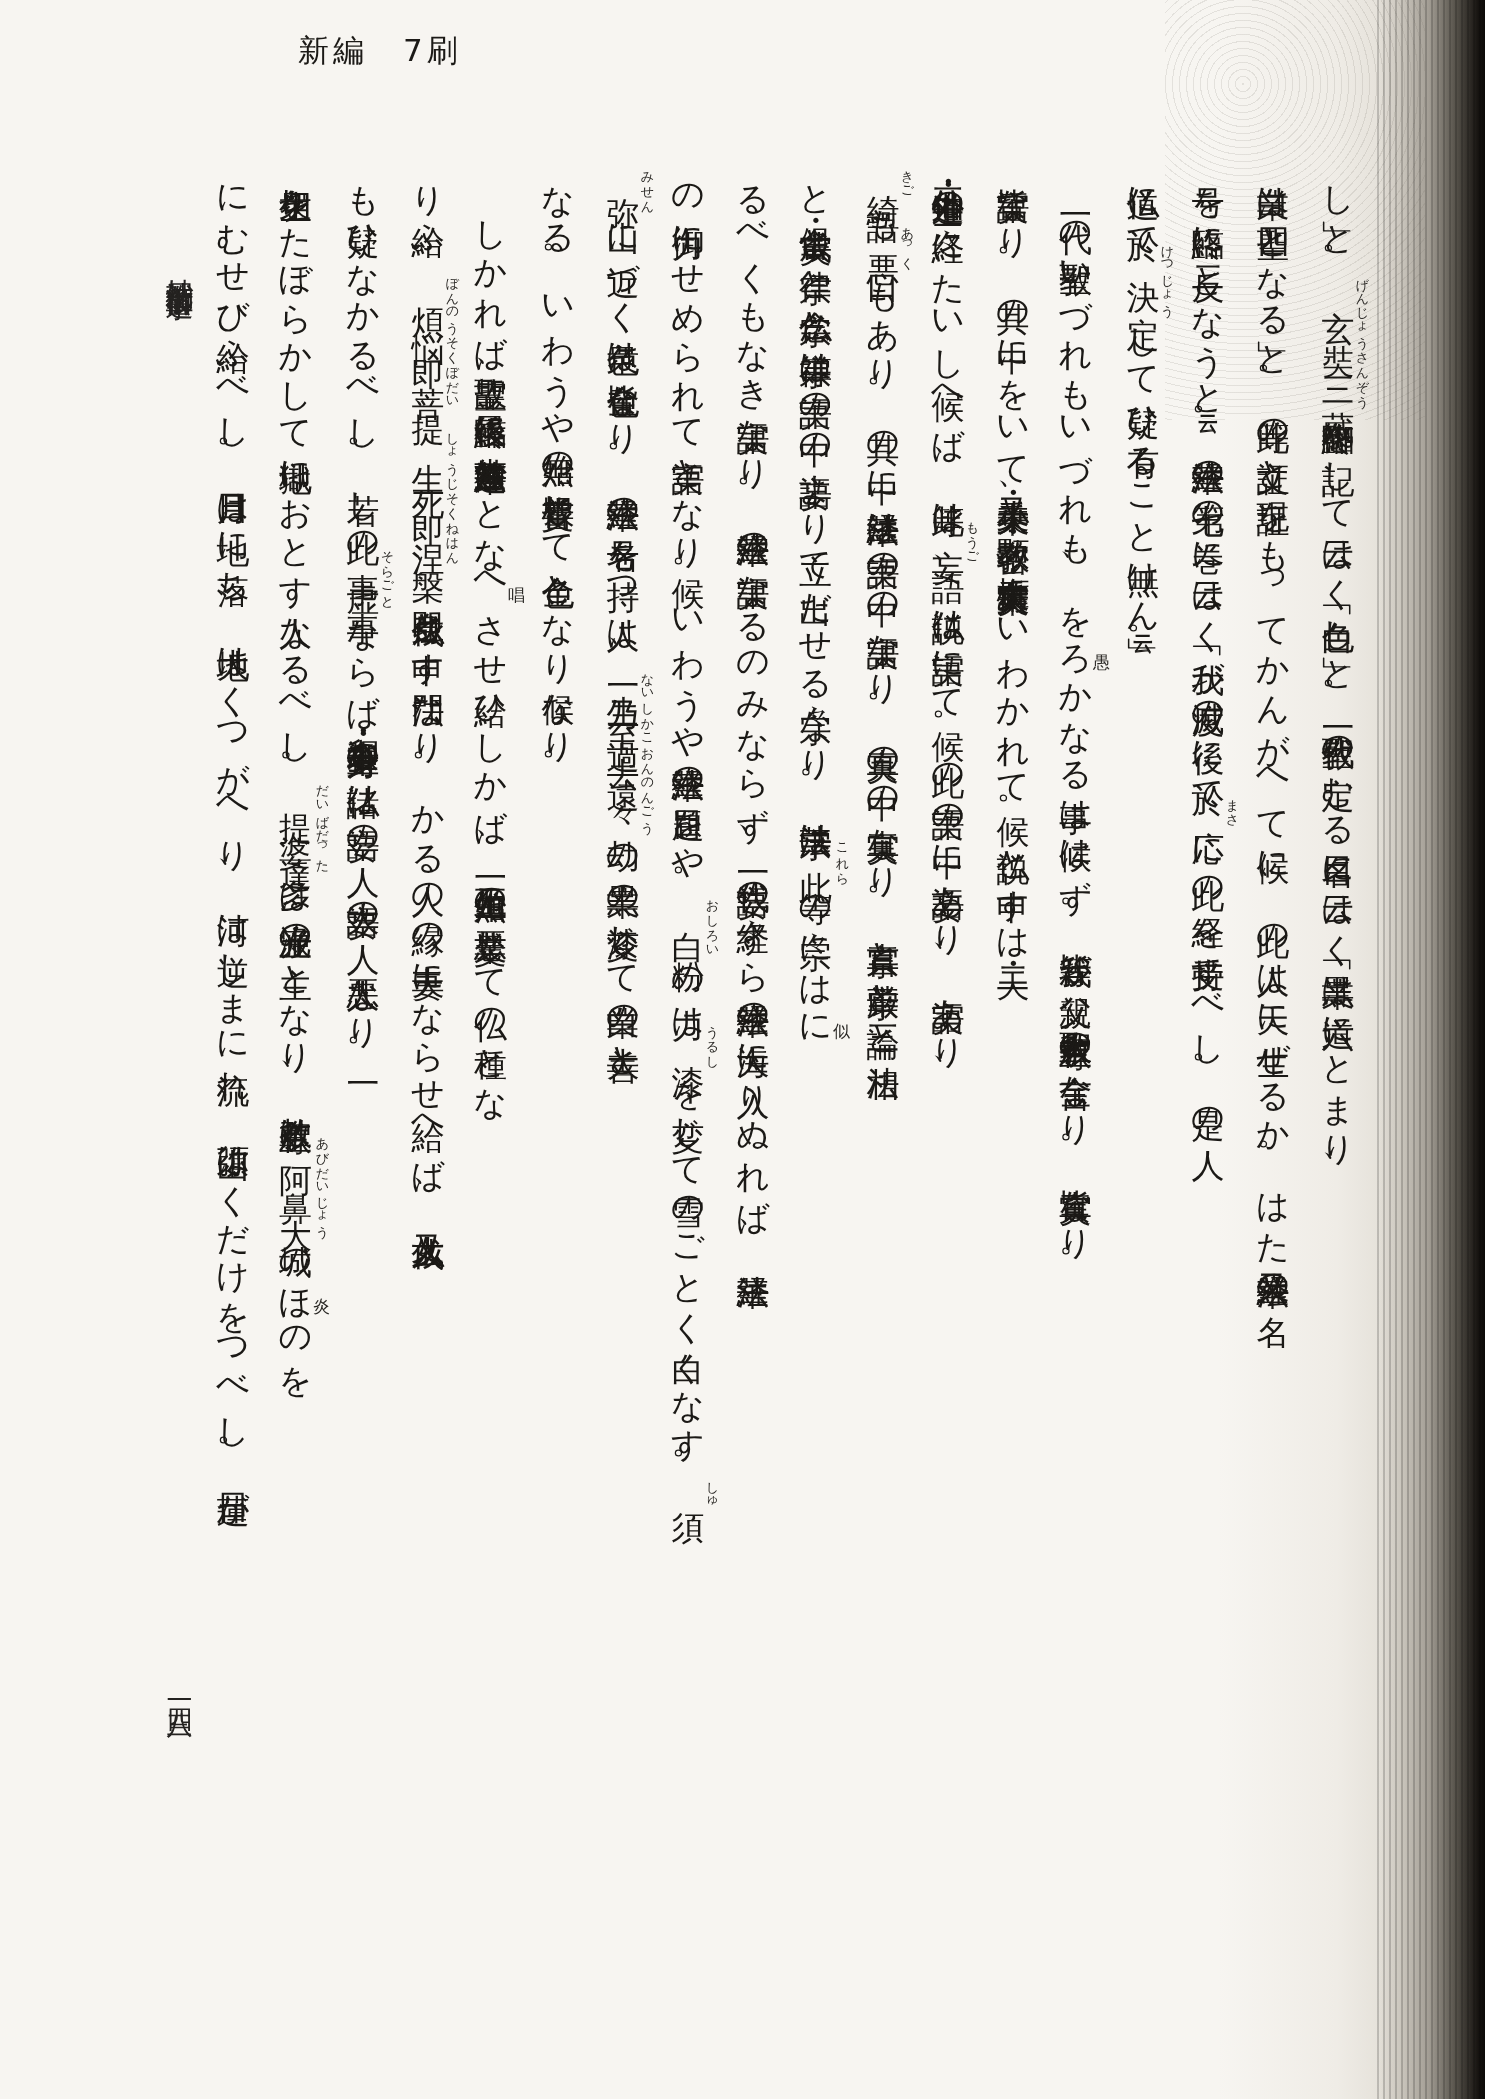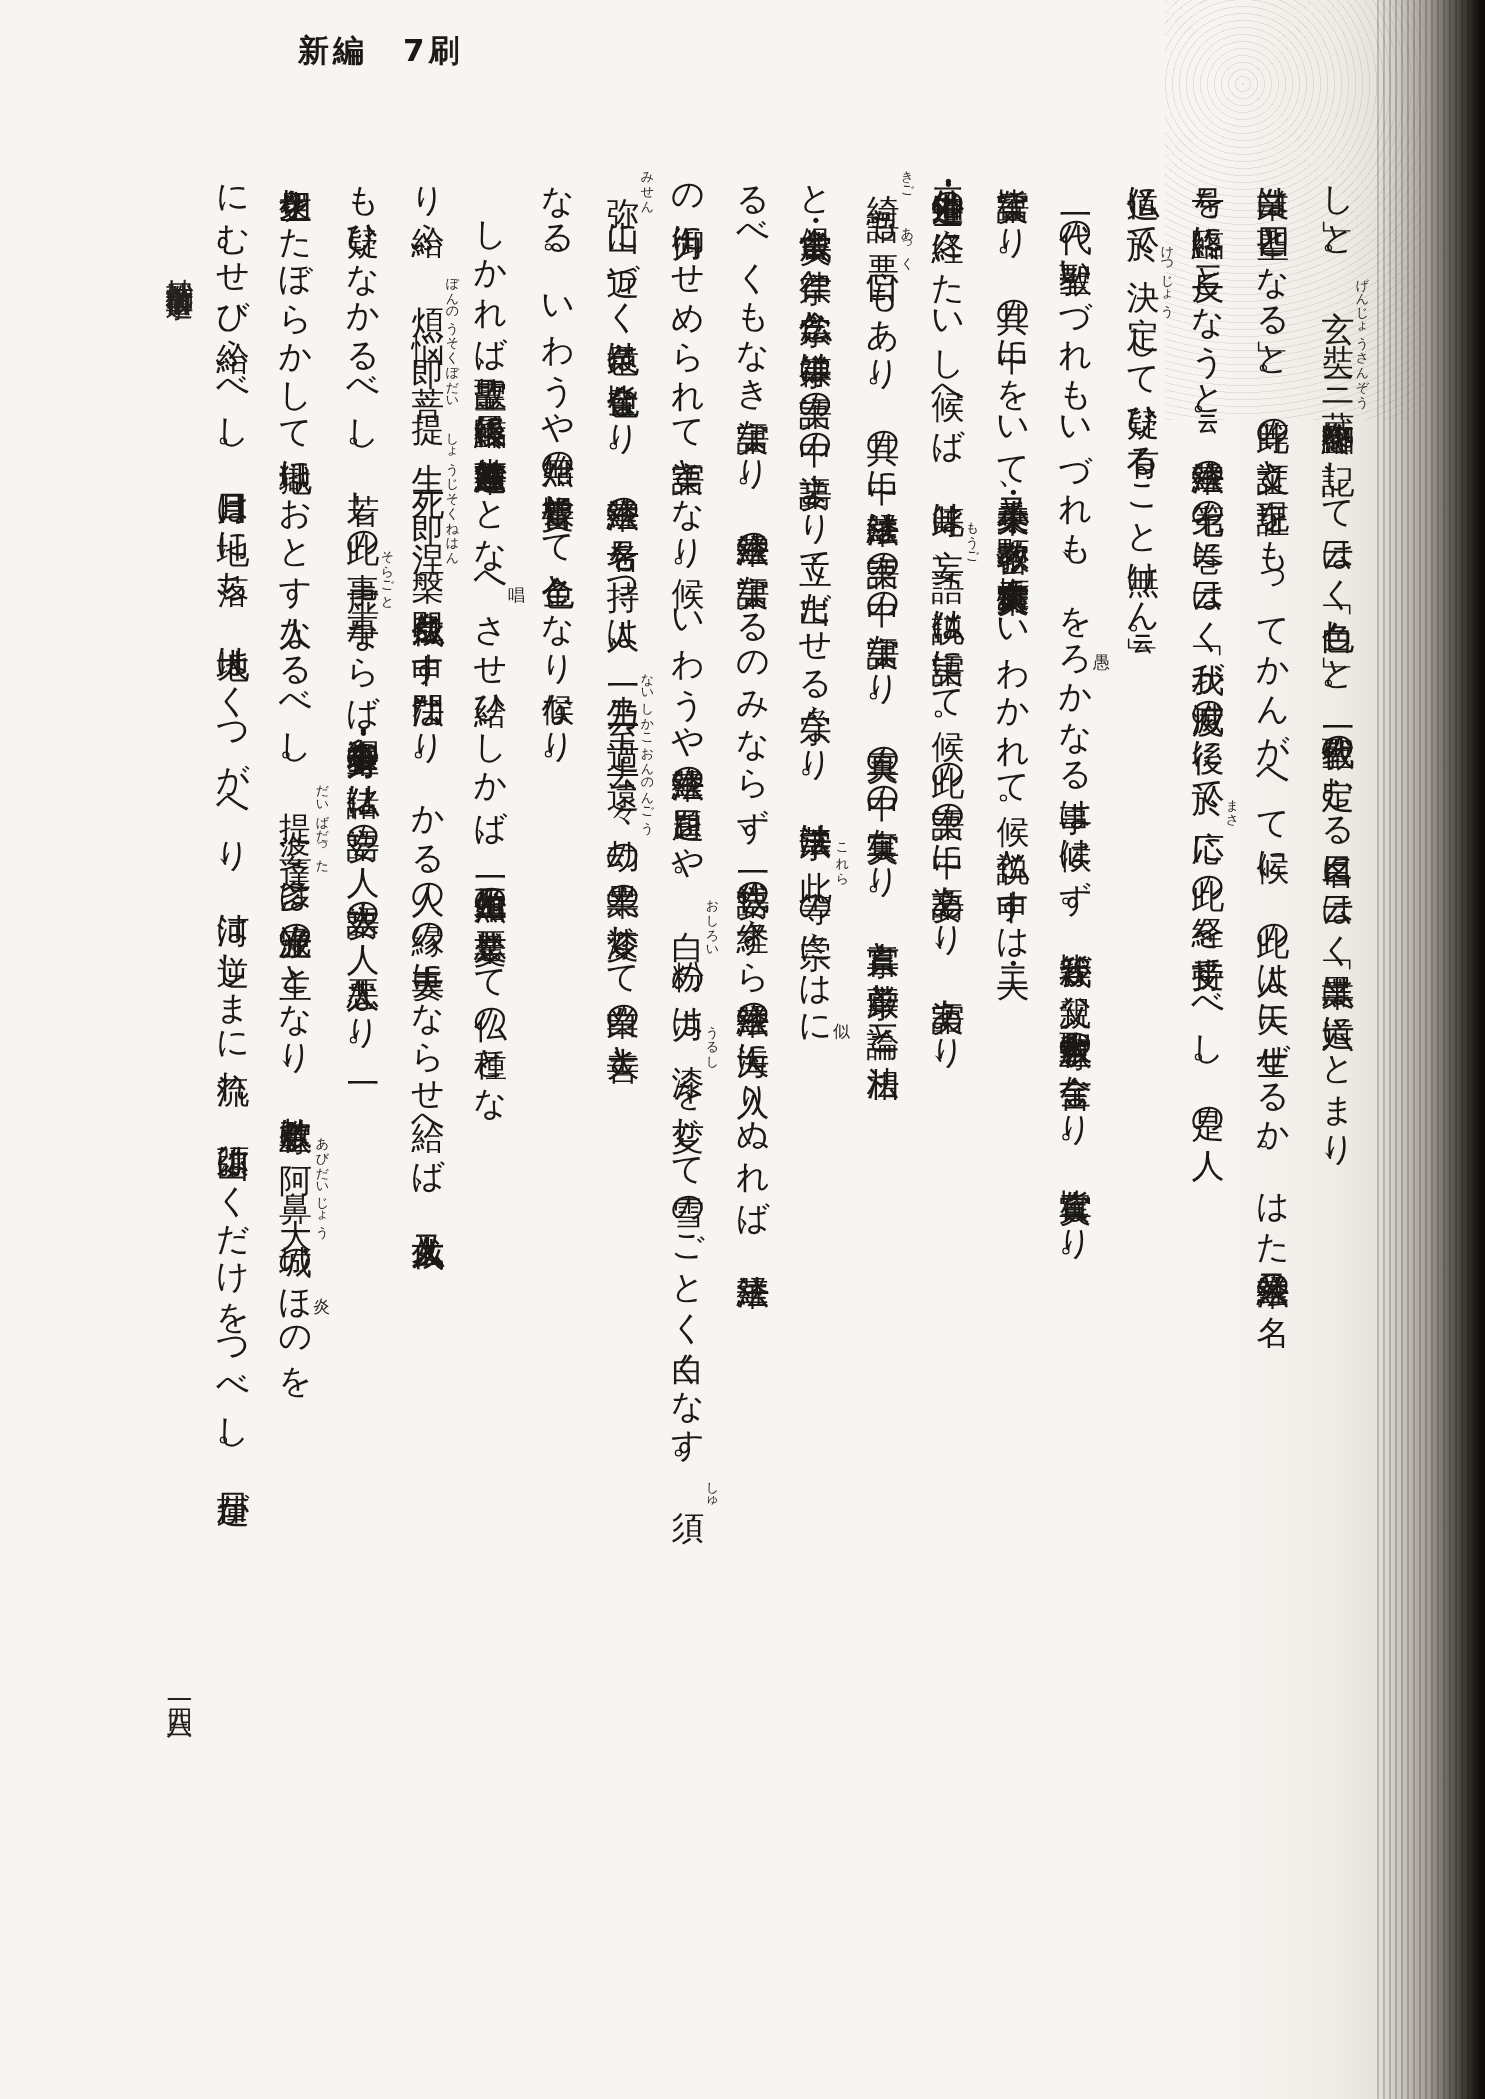--- a/index.html
+++ b/index.html
@@ -23,21 +23,21 @@
         rgba(70,66,58,0.88) 72%,
         #161310 94%, #0c0a08 100%);
   }
   .corner-noise{
     position:absolute;top:0;right:60px;width:260px;height:420px;opacity:.25;
     background:repeating-radial-gradient(circle at 30% 20%, rgba(90,85,75,.5) 0 1px, transparent 1px 7px);
   }
   .edition-header{
     position:absolute;top:30px;left:298px;
     font-family:"DejaVu Sans","Liberation Sans",sans-serif;
-    font-size:31px;font-weight:bold;color:#1c1a17;letter-spacing:4px;white-space:pre;
+    font-size:31px;font-weight:normal;color:#1c1a17;letter-spacing:4px;white-space:pre;
   }
   .margin-title{
     position:absolute;top:257px;left:160px;
     writing-mode:vertical-rl;text-orientation:upright;
     font-size:28px;color:#242220;letter-spacing:2px;
   }
   .page-number{
     position:absolute;top:1686px;left:163px;
     writing-mode:vertical-rl;text-orientation:upright;
     font-size:26px;color:#242220;letter-spacing:3px;

